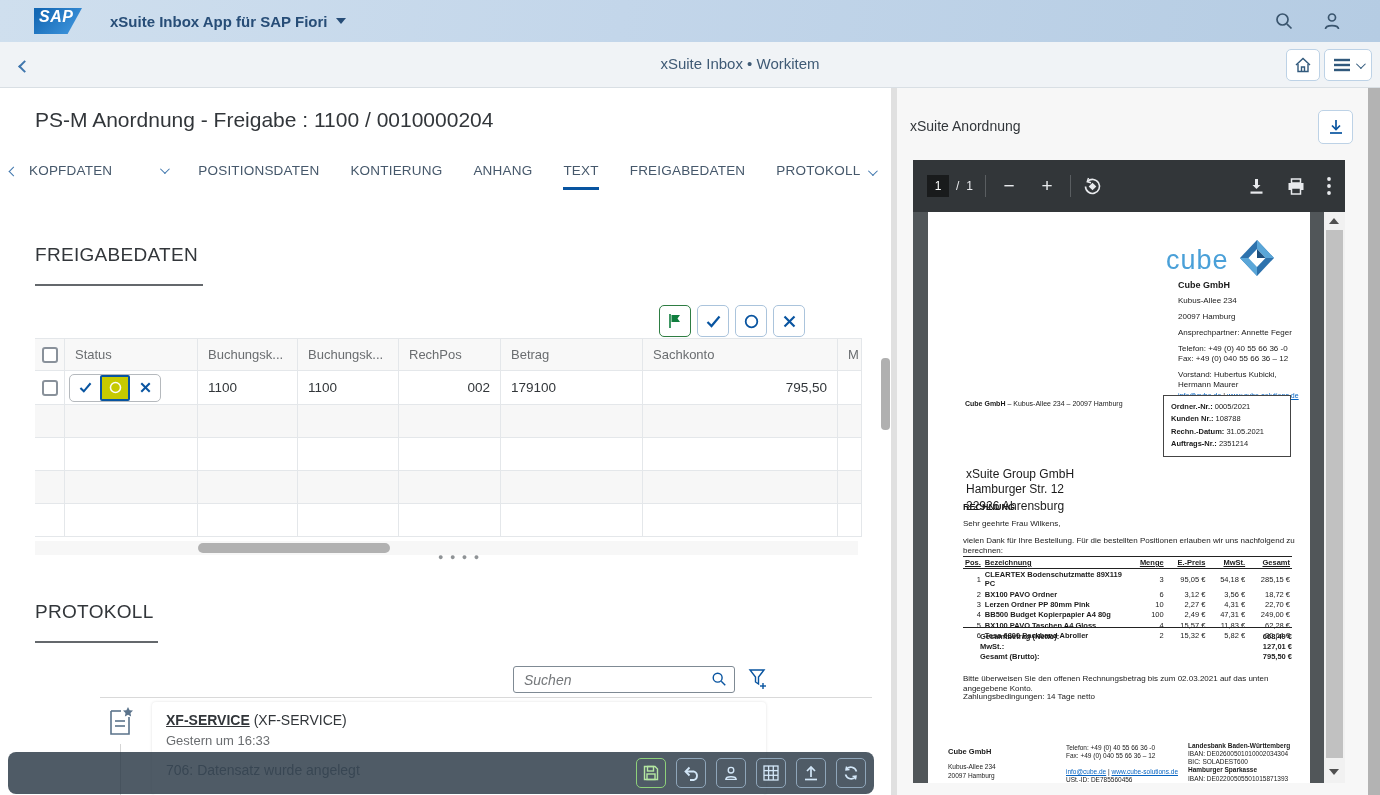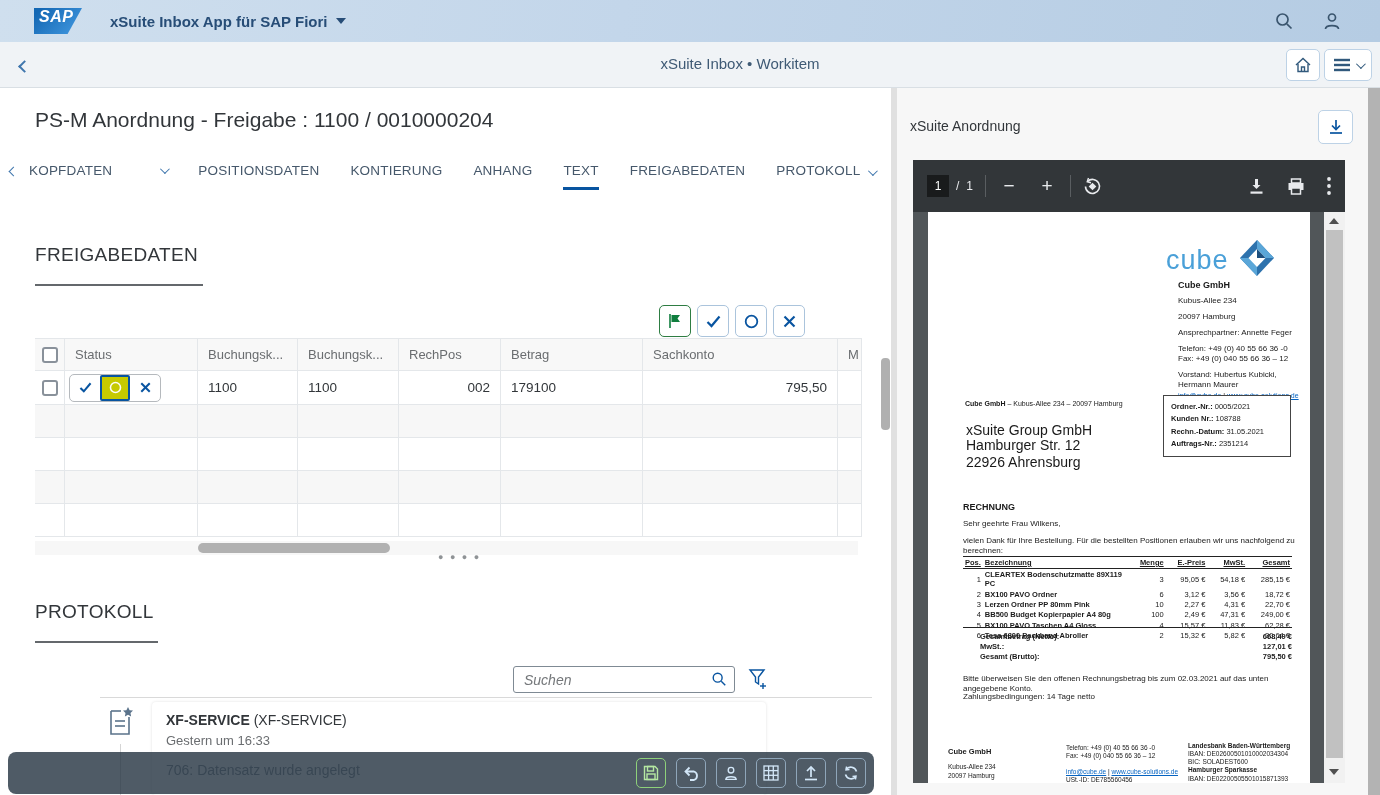--- a/index.html
+++ b/index.html
@@ -82,21 +82,21 @@
   .search-wrap { position:absolute; left:513px; top:578px; width:222px; height:27px; }
   .search-wrap input { width:100%; height:100%; border:1px solid #7f8a94; border-radius:3px; padding:0 30px 0 10px; font-size:14px; color:#000000; background:#fff; font-family:inherit; }
   .search-wrap input::placeholder { font-style:italic; color:#74777a; }
   .search-wrap .mag { position:absolute; right:8px; top:5px; color:#0854a0; cursor:pointer; }
   .filter-btn { position:absolute; left:748px; top:580px; color:#0854a0; cursor:pointer; }
   .proto-sep { position:absolute; left:100px; top:609px; width:772px; height:1px; background:#d9d9d9; }
   .tl-icon { position:absolute; left:107px; top:617px; color:#5b738b; }
   .tl-line { position:absolute; left:120px; top:656px; width:1px; height:51px; background:#d5d5d5; }
   .tl-card { position:absolute; left:152px; top:614px; width:614px; height:93px; background:#fff; border-radius:4px; box-shadow:0 0 3px rgba(0,0,0,.12); padding:10px 14px; }
   .tl-author { font-size:14px; color:#32363a; }
-  .tl-author b { font-weight:bold; }
+  .tl-author b { font-weight:bold;text-decoration:underline; }
   .tl-time { font-size:13px; color:#6a6d70; margin-top:5px; }
   .tl-msg { font-size:14px; color:#8b959e; margin-top:14px; }
 
   
   .action-bar { position:absolute; left:8px; top:752px; width:866px; height:42px; border-radius:8px;
     background:rgba(35,50,64,.8); z-index:5; display:flex; align-items:center; justify-content:flex-end; gap:10px; padding-right:8px; }
   .abar-btn { width:30px; height:30px; border:1px solid #8fa6ba; border-radius:5px; color:#d3e7f8;
     display:flex; align-items:center; justify-content:center; cursor:pointer; }
   .abar-btn.save { border-color:#8ed17a; color:#b5e8a2; }
 
@@ -118,21 +118,21 @@
   .tb-right { margin-left:auto; display:flex; align-items:center; gap:22px; margin-right:14px; }
   .tb-icon { cursor:pointer; display:flex; }
 
   .pdf-scroll { position:absolute; right:0; top:52px; width:21px; height:571px; background:#f1f1f1; }
   .pdf-scroll .arr-up { position:absolute; left:5px; top:6px; width:0; height:0; border-left:5px solid transparent; border-right:5px solid transparent; border-bottom:6px solid #505050; }
   .pdf-scroll .arr-dn { position:absolute; left:5px; bottom:8px; width:0; height:0; border-left:5px solid transparent; border-right:5px solid transparent; border-top:6px solid #505050; }
   .pdf-scroll .thumb { position:absolute; left:2px; top:18px; width:17px; height:528px; background:#c1c1c1; cursor:pointer; }
 
   .pdf-page { position:absolute; left:15px; top:52px; width:382px; height:571px; background:#fff; overflow:hidden; color:#1a1a1a; }
   .pp { position:absolute; line-height:1.25; }
-  .f65 { font-size:6.5px; } .f7 { font-size:7px; } .f8 { font-size:8px; } .f9 { font-size:9px; } .f10 { font-size:14px; }
+  .f65 { font-size:6.5px; } .f7 { font-size:7px; } .f8 { font-size:8px; } .f9 { font-size:9px; } .f10 { font-size:12px;margin-top:45px; }
   .blue-link { color:#0563c1; text-decoration:underline; }
   .cube-word { font-size:27px; color:#4aa0d8; letter-spacing:1px; }
   .infobox { border:1px solid #444; padding:5px 7px; font-size:7.5px; line-height:1.65; background:#fff; }
   .infobox b { font-size:7.5px; }
   .inv-table { border-collapse:collapse; width:329px; font-size:7.5px; }
   .inv-table th { border-top:1px solid #222; border-bottom:1px solid #222; text-align:right; padding:1px 2px; font-size:7.5px;text-decoration:underline; }
   .inv-table th.l, .inv-table td.l { text-align:left; }
   .inv-table td { text-align:right; padding:0.5px 2px; }
   .inv-table td.name { font-weight:bold; }
   .inv-bottomline { position:absolute; height:1px; background:#222; width:329px; }

